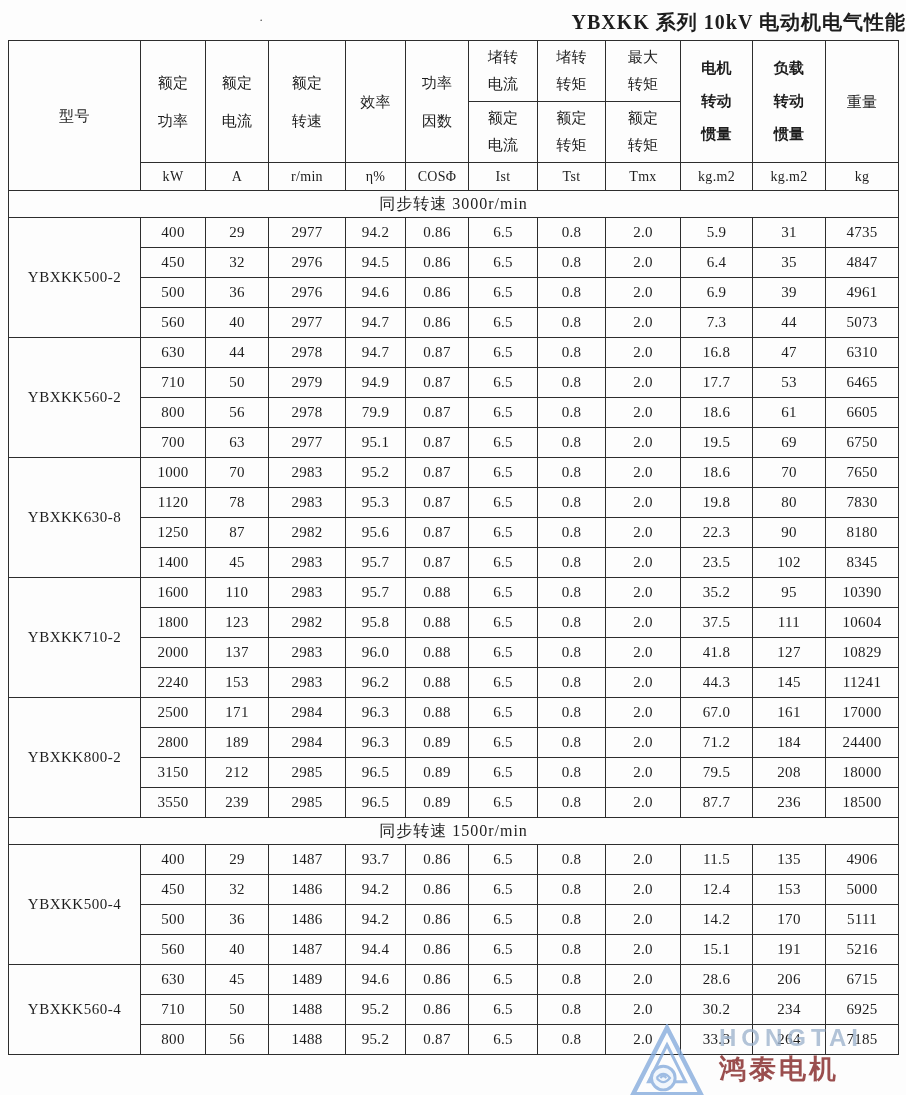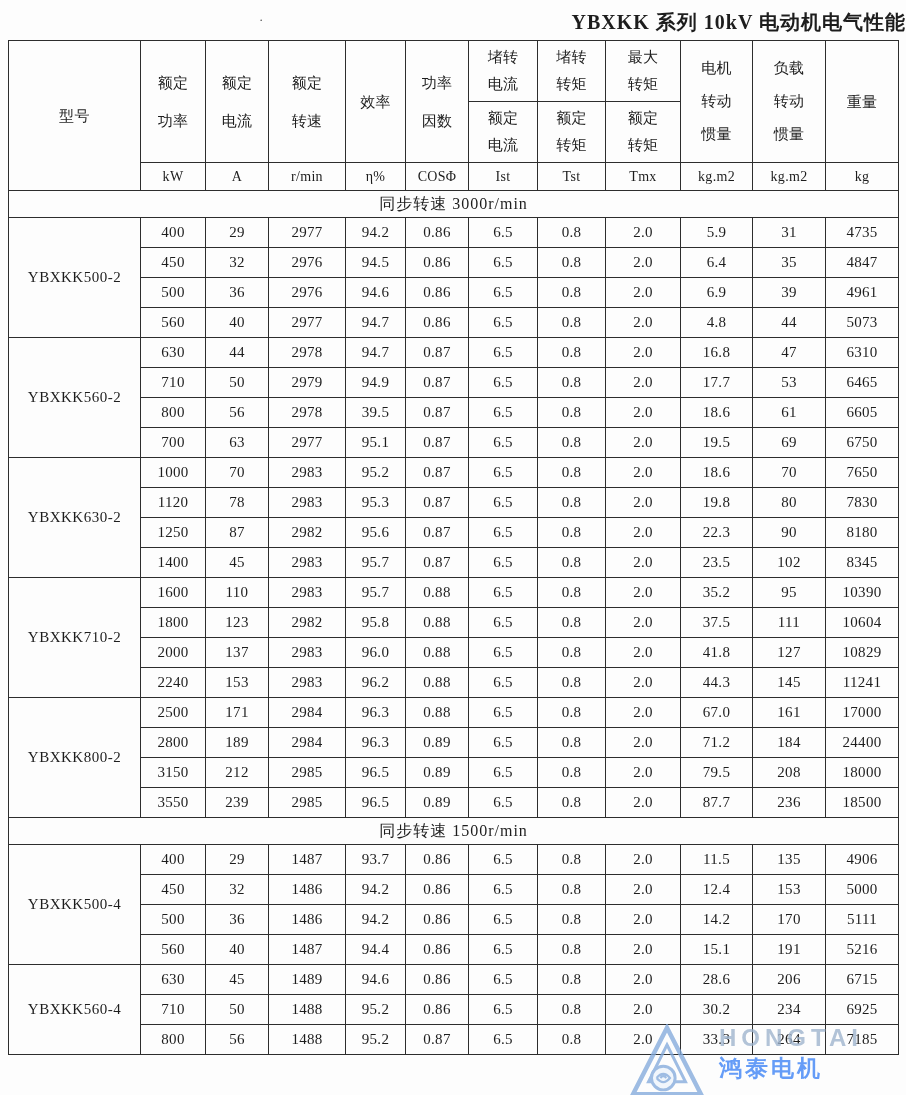--- a/index.html
+++ b/index.html
@@ -27,42 +27,42 @@
     letter-spacing:0.3px;
   }
   .ln { display:block; }
   tr.h1 { height:61px; }
   tr.h2 { height:61px; }
   tr.units { height:28px; }
   tr.band { height:27px; }
   tr.band td { font-size:16px; letter-spacing:1px; }
   tr.data { height:30px; }
   th.span2 .ln { line-height:38px; }
-  th.span2.l3 .ln { line-height:33px; }
+  th.span2.l3 .ln { line-height:33px;font-weight:bold; }
   th.span2.l1 .ln { line-height:20px;font-family:Liberation Serif, serif; }
   th.top2 .ln, th.bot2 .ln { line-height:27px; }
   th.model-h .ln { line-height:20px; letter-spacing:0.5px; }
   td.model-cell { letter-spacing:0.5px; }
   tr.units td { font-size:14px; }
 
   .watermark {
     position:absolute; left:630px; top:1024px;
     display:flex; align-items:flex-start;
     opacity:0.78; pointer-events:none; z-index:5;
   }
   .wm-logo { width:74px; height:74px; flex:0 0 auto; }
   .wm-text { margin-left:15px; }
   .wm-en {
     font-family:"Liberation Sans","DejaVu Sans",sans-serif;
     font-weight:bold; font-size:24px; letter-spacing:5px;
     color:#9db3cd; line-height:28px;
   }
   .wm-cn {
-    font-weight:bold; font-size:23px; letter-spacing:3px;
-    color:#3b82f6; line-height:34px;
+    font-weight:bold; font-size:27px; letter-spacing:3px;
+    color:#7f1d1d; line-height:34px;
   }
 </style>
 </head>
 <body>
 
 <div class="title-row">
   <span class="stray-mark">·</span>
   <h1 class="page-title">YBXKK 系列 10kV 电动机电气性能</h1>
 </div>
 
@@ -205,21 +205,21 @@
       </tr>
       <tr class="data">
         <td class="num">560</td>
         <td class="num">40</td>
         <td class="num">2977</td>
         <td class="num">94.7</td>
         <td class="num">0.86</td>
         <td class="num">6.5</td>
         <td class="num">0.8</td>
         <td class="num">2.0</td>
-        <td class="num">4.8</td>
+        <td class="num">7.3</td>
         <td class="num">44</td>
         <td class="num">5073</td>
       </tr>
       <tr class="data">
         <td class="model-cell" rowspan="4">YBXKK560-2</td>
         <td class="num">630</td>
         <td class="num">44</td>
         <td class="num">2978</td>
         <td class="num">94.7</td>
         <td class="num">0.87</td>
@@ -240,21 +240,21 @@
         <td class="num">0.8</td>
         <td class="num">2.0</td>
         <td class="num">17.7</td>
         <td class="num">53</td>
         <td class="num">6465</td>
       </tr>
       <tr class="data">
         <td class="num">800</td>
         <td class="num">56</td>
         <td class="num">2978</td>
-        <td class="num">39.5</td>
+        <td class="num">79.9</td>
         <td class="num">0.87</td>
         <td class="num">6.5</td>
         <td class="num">0.8</td>
         <td class="num">2.0</td>
         <td class="num">18.6</td>
         <td class="num">61</td>
         <td class="num">6605</td>
       </tr>
       <tr class="data">
         <td class="num">700</td>
@@ -263,21 +263,21 @@
         <td class="num">95.1</td>
         <td class="num">0.87</td>
         <td class="num">6.5</td>
         <td class="num">0.8</td>
         <td class="num">2.0</td>
         <td class="num">19.5</td>
         <td class="num">69</td>
         <td class="num">6750</td>
       </tr>
       <tr class="data">
-        <td class="model-cell" rowspan="4">YBXKK630-2</td>
+        <td class="model-cell" rowspan="4">YBXKK630-8</td>
         <td class="num">1000</td>
         <td class="num">70</td>
         <td class="num">2983</td>
         <td class="num">95.2</td>
         <td class="num">0.87</td>
         <td class="num">6.5</td>
         <td class="num">0.8</td>
         <td class="num">2.0</td>
         <td class="num">18.6</td>
         <td class="num">70</td>

